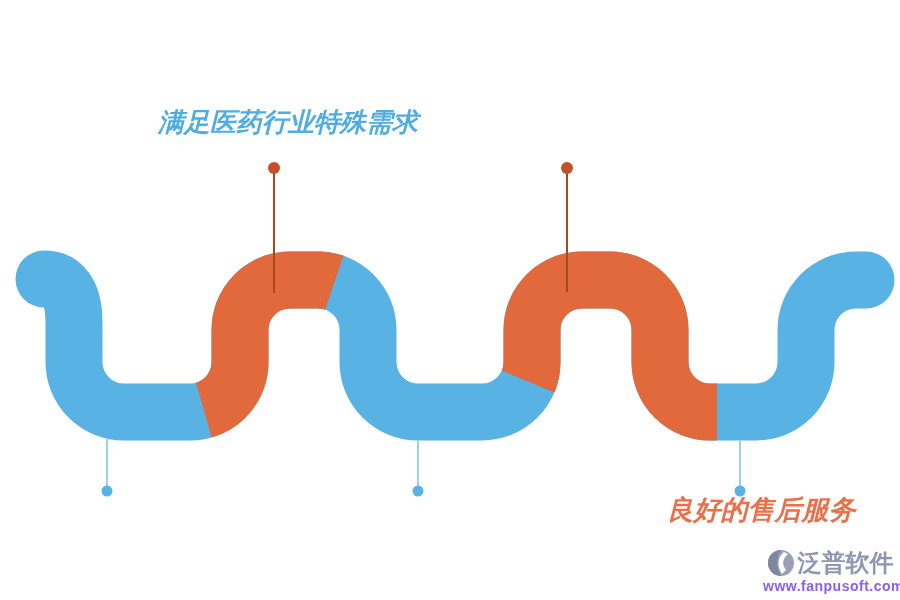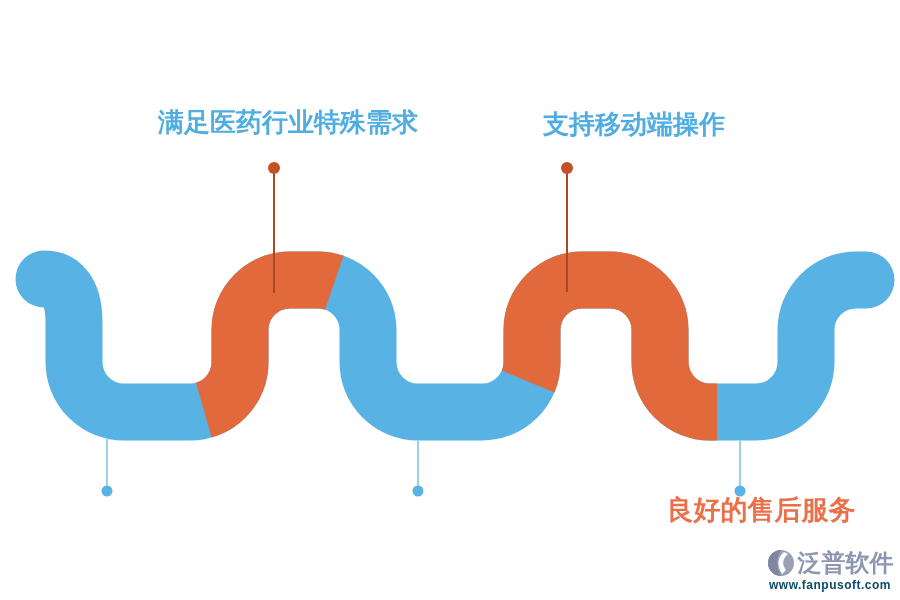--- a/index.html
+++ b/index.html
@@ -2,32 +2,32 @@
 <html><head>
 <meta charset="utf-8">
 <style>
   html,body{margin:0;padding:0;background:#fff;}
   #canvas{
     position:relative;width:900px;height:600px;background:#ffffff;
     overflow:hidden;font-family:"Liberation Sans", sans-serif;
   }
   #wave-svg{position:absolute;left:0;top:0;}
   .label{position:absolute;transform:translateX(-50%);white-space:nowrap;
-         font-weight:bold;line-height:1;}
+         font-weight:bold;line-height:1;font-style:italic;}
   .label-top{font-size:26px;color:#4FADE1;}
   .label-bottom{font-size:27px;color:#E97049;}
   #top-label-1{left:288px;top:109px;}
   #top-label-2{left:634px;top:111px;}
   #bottom-label-1{left:240px;top:467px;}
   #bottom-label-2{left:455px;top:505px;}
   #bottom-label-3{left:761px;top:497px;}
   #logo{position:absolute;left:763px;top:549px;width:134px;text-align:center;}
   #logo .row{display:flex;align-items:center;justify-content:center;gap:3px;}
   #logo .name{font-size:24px;font-weight:bold;color:#8E96B1;line-height:1;}
-  #logo .url{font-size:12px;font-weight:bold;color:#0c4a6e;letter-spacing:.5px;
+  #logo .url{font-size:14px;font-weight:bold;color:#8b5cf6;letter-spacing:.5px;
              margin-top:2px;line-height:1;}
 </style>
 </head>
 <body>
 
 <div id="canvas">
 
   <svg id="wave-svg" width="900" height="600" viewBox="0 0 900 600">
 
     <path d="M 44 279 C 62 279 74 292 74 322 L 74 362
@@ -65,21 +65,20 @@
       <circle cx="418" cy="491" r="5.5" fill="#58B2E3"></circle>
     </g>
 
     <g>
       <line x1="740" y1="440" x2="740" y2="487" stroke="#9DCFEE" stroke-width="2"></line>
       <circle cx="740" cy="491" r="5.5" fill="#58B2E3"></circle>
     </g>
   </svg>
 
   <div id="top-label-1" class="label label-top">满足医药行业特殊需求</div>
-  <div id="top-label-2" class="label label-top">支持移动端操作</div>
   <div id="bottom-label-3" class="label label-bottom">良好的售后服务</div>
 
   <div id="logo">
     <div class="row">
       <svg width="28" height="28" viewBox="0 0 28 28">
         <circle cx="14" cy="14" r="13" fill="#99A0B7"></circle>
         <path d="M14 1 A13 13 0 0 0 14 27 C 9 19 9 9 14 1 Z" fill="#7E879F"></path>
         <path d="M17 3 C 10 9 10 17 15 25 L 19 21 C 15 16 15 10 21 5 Z" fill="#ffffff"></path>
       </svg>
       <span class="name">泛普软件</span>

